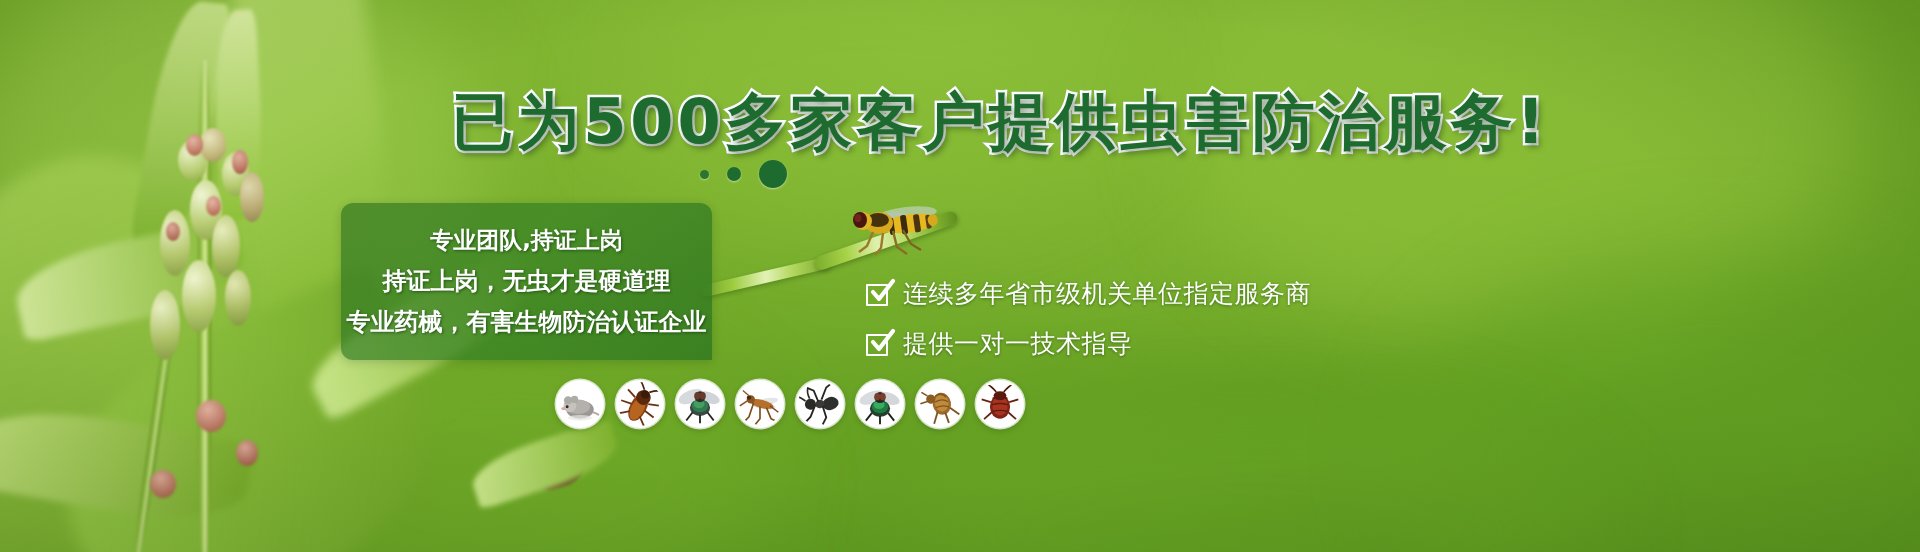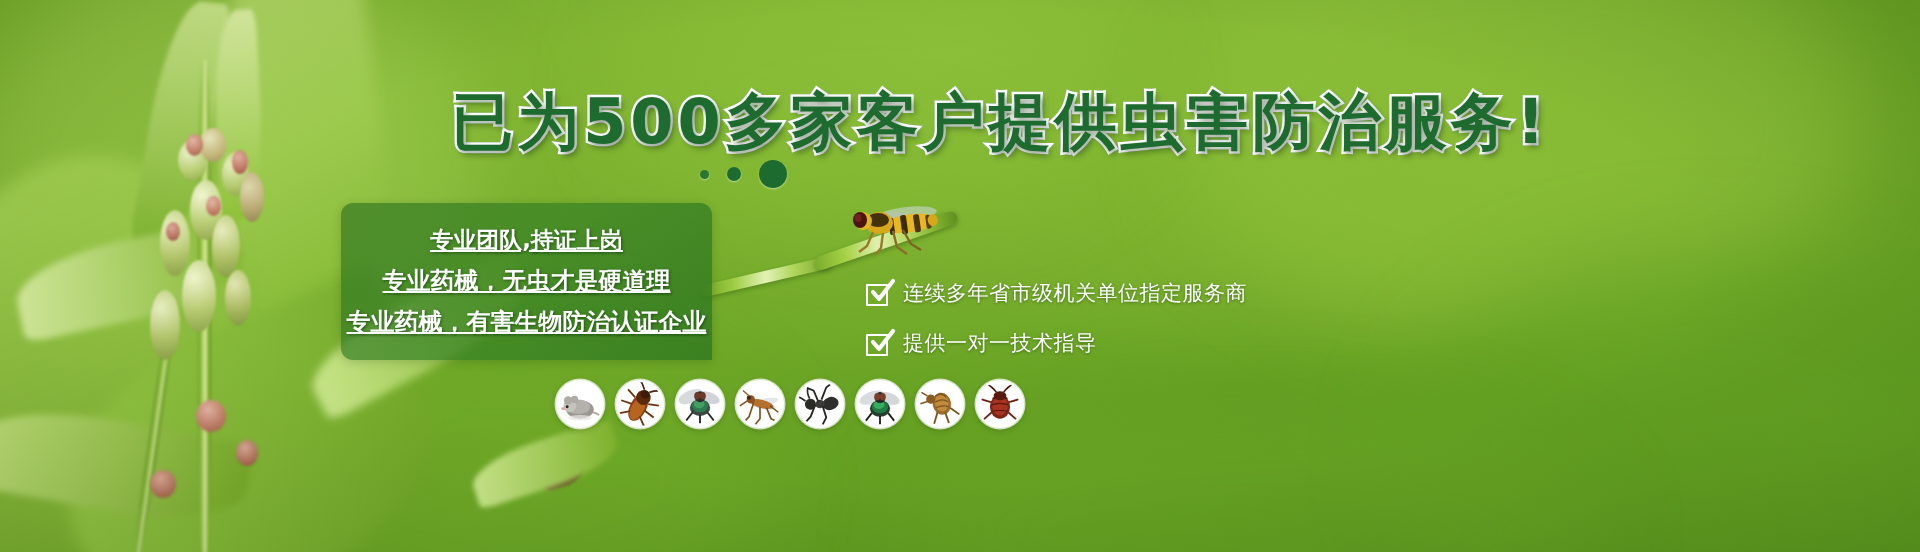--- a/index.html
+++ b/index.html
@@ -106,37 +106,36 @@
   .panel-lines{
     position:absolute; left:341px; top:203px; width:371px; height:157px;
     display:flex; flex-direction:column; justify-content:center; align-items:center;
     gap:9px;
   }
   .pline{
     color:#ffffff; font-weight:bold;
     font-family:"DejaVu Sans","Liberation Sans",sans-serif;
     text-shadow:1px 1px 3px rgba(0,40,0,.55);
     white-space:nowrap;
-    text-decoration:underline;
   }
   .pline.l1{ font-size:23px; letter-spacing:0px; }
   .pline.l2{ font-size:24px; letter-spacing:0px; }
   .pline.l3{ font-size:24px; letter-spacing:0px; }
 
   
   .bullets{ position:absolute; left:866px; top:272px; }
   .bullet{ display:flex; align-items:center; height:42px; margin-bottom:8px; }
   .cbox{ width:25px; height:25px; position:relative; margin-right:12px; flex:none; }
   .cbox .bx{
     position:absolute; left:0; top:3px; width:22px; height:22px;
     border:2px solid #ffffff; border-radius:1px;
   }
   .cbox svg{ position:absolute; left:2px; top:-3px; }
   .btext{
-    color:#ffffff; font-size:21px; font-weight:normal; letter-spacing:.5px;
+    color:#ffffff; font-size:25px; font-weight:normal; letter-spacing:.5px;
     font-family:"DejaVu Sans","Liberation Sans",sans-serif;
     text-shadow:0 1px 3px rgba(0,40,0,.45);
     white-space:nowrap;
   }
 
   
   .pests{ position:absolute; left:556px; top:380px; display:flex; gap:12px; }
   .pest{
     width:48px; height:48px; border-radius:50%;
     background:#fff;
@@ -238,21 +237,21 @@
 
   <div class="dots">
     <span class="dot s"></span>
     <span class="dot m"></span>
     <span class="dot l"></span>
   </div>
 
   <div class="panel"></div>
   <div class="panel-lines">
     <div class="pline l1">专业团队,持证上岗</div>
-    <div class="pline l2">专业药械，无虫才是硬道理</div>
+    <div class="pline l2">持证上岗，无虫才是硬道理</div>
     <div class="pline l3">专业药械，有害生物防治认证企业</div>
   </div>
 
   <div class="bullets">
     <div class="bullet">
       <span class="cbox">
         <span class="bx"></span>
         <svg viewBox="0 0 28 28" width="28" height="28">
           <path d="M5 14 L11 21 L25 3" stroke="#ffffff" stroke-width="4.2" fill="none" stroke-linecap="round" stroke-linejoin="round"></path>
         </svg>

